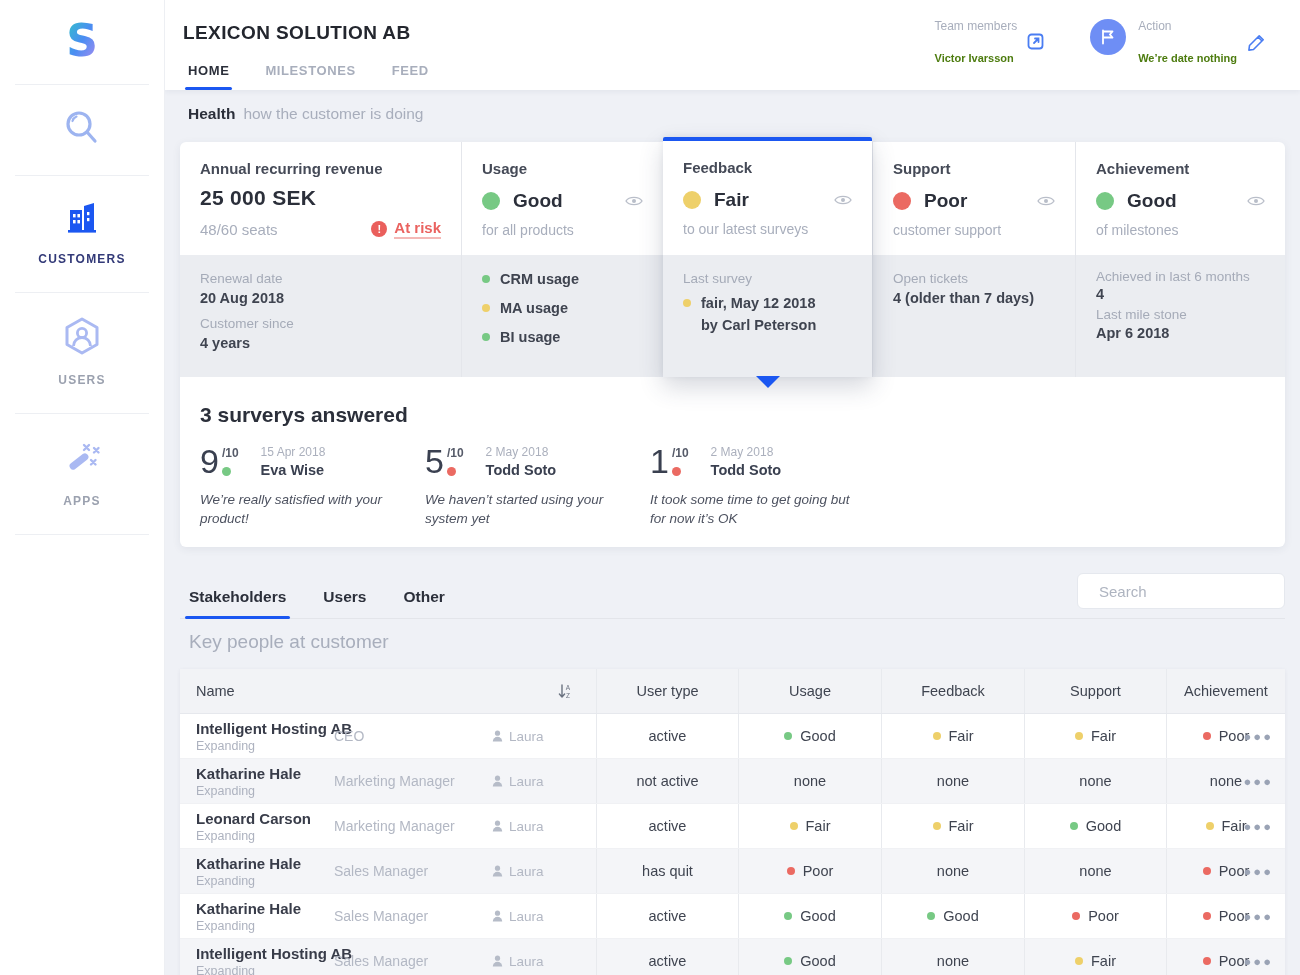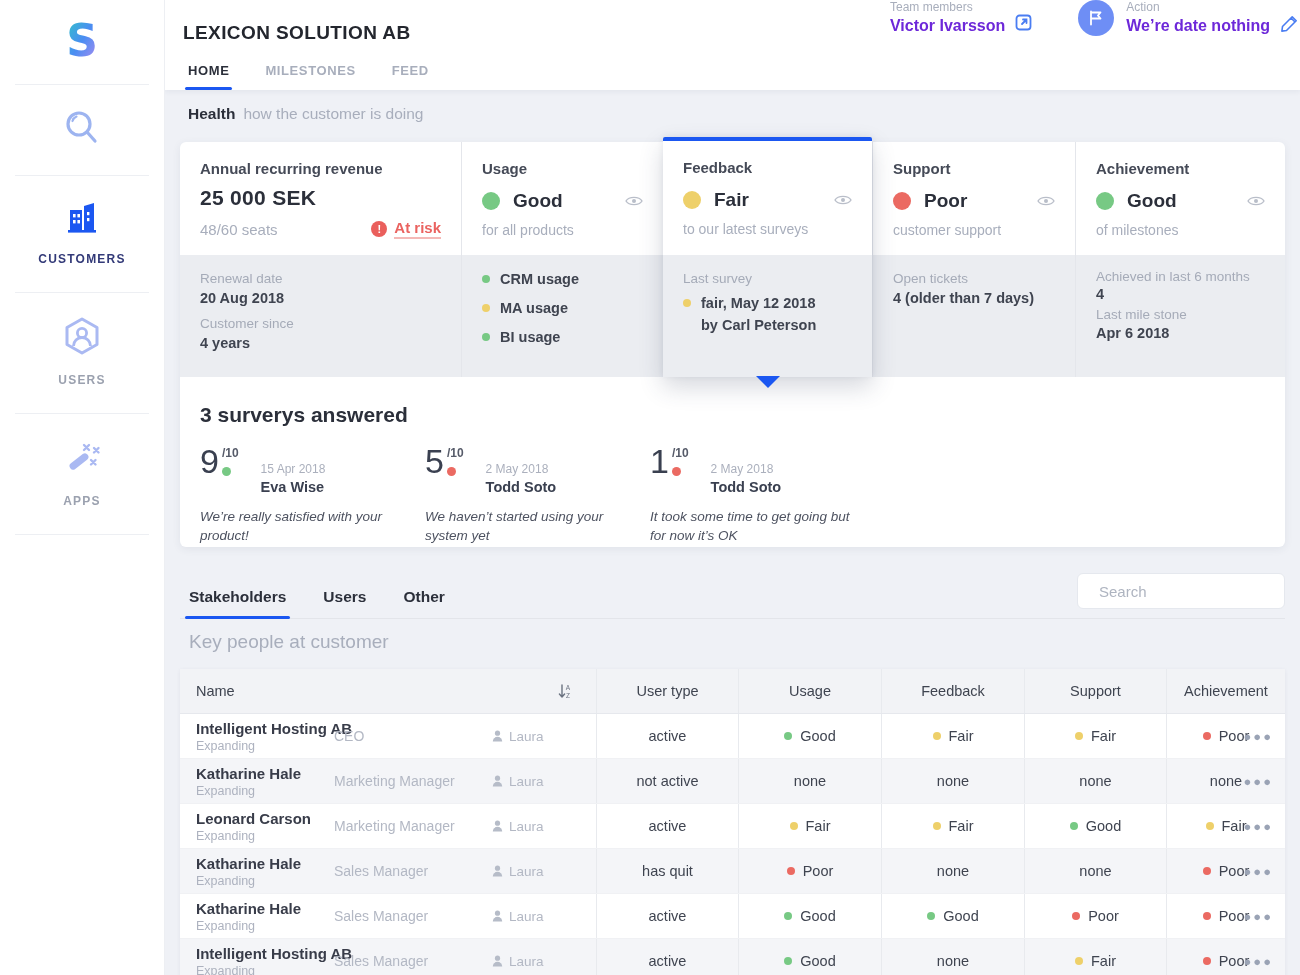--- a/index.html
+++ b/index.html
@@ -20,25 +20,25 @@
   .header { position:absolute; left:165px; top:0; width:1135px; height:90px; background:#fff;
             box-shadow:0 2px 5px rgba(40,50,80,.06); z-index:4; }
   .page-title { position:absolute; left:18px; top:22px; font-size:19px; font-weight:700;
                 letter-spacing:.4px; color:#23262e; }
   .top-tabs { position:absolute; left:23px; bottom:0; display:flex; gap:36px; }
   .top-tab { font-size:13px; font-weight:700; letter-spacing:.6px; color:#a8aebc;
              padding-bottom:12px; cursor:pointer; position:relative; }
   .top-tab.active { color:#2b2f3a; }
   .top-tab.active::after { content:""; position:absolute; left:-3px; right:-3px; bottom:0;
              height:3px; background:#1b57f1; border-radius:2px; }
-  .hdr-right { position:absolute; right:1px; top:0; height:64px; display:flex; align-items:flex-start; }
+  .hdr-right { position:absolute; right:34px; top:0; height:64px; display:flex; align-items:flex-end; }
   .hdr-group { display:flex; align-items:flex-start; }
   .hdr-textcol { display:flex; flex-direction:column; gap:3px; }
   .hdr-label { font-size:12px; color:#a8aebc; }
-  .hdr-value { font-size:16px; font-weight:700; color:#6d28d9; }
+  .hdr-value { font-size:11px; font-weight:700; color:#4d7c0f;margin-top:16px; }
   .mini-icon { margin:14px 0 0 10px; cursor:pointer; }
   .flag-avatar { width:36px; height:36px; border-radius:50%; background:#6e8ef5; display:flex;
                  align-items:center; justify-content:center; margin-right:12px; }
   .take-action-btn { margin-left:44px; width:137px; height:42px; border:1px solid #1b57f1; border-radius:6px;
                  background:#fff; color:#1b57f1; font-size:14.5px; font-weight:700;
                  display:flex; align-items:center; justify-content:center; gap:10px; cursor:pointer; }
 
   
   .content { position:absolute; left:165px; top:90px; width:1135px; height:885px; }
   .health-heading { padding:15px 0 0 23px; height:52px; display:flex; gap:8px; align-items:baseline; }
@@ -83,21 +83,21 @@
 
   .surveys { height:170px; padding:26px 20px 0; }
   .surveys-title { font-size:21px; font-weight:700; color:#2b2f3a; }
   .survey-cols { display:flex; margin-top:18px; }
   .survey { width:225px; }
   .survey-top { display:flex; align-items:flex-start; }
   .survey-score { font-size:34px; font-weight:500; line-height:.95; color:#3a4050; }
   .survey-minicol { display:flex; flex-direction:column; align-items:flex-start; margin-left:3px; margin-top:1px; gap:7px; }
   .survey-max { font-size:12px; font-weight:700; color:#565b69; }
   .dot9 { width:9px; height:9px; border-radius:50%; }
-  .survey-meta { margin-left:22px; margin-top:17px; display:flex; flex-direction:column; gap:3px; }
+  .survey-meta { margin-left:22px; margin-top:0; display:flex; flex-direction:column; gap:3px; }
   .survey-date { font-size:12px; color:#abb0bd; }
   .survey-name { font-size:14.5px; font-weight:700; color:#3a4050; }
   .survey-quote { margin-top:13px; width:212px; font-size:13.5px; font-style:italic; color:#4d5260; line-height:1.4; }
 
   
   .people { margin:26px 15px 0; width:1105px; position:relative; }
   .people-header { position:relative; height:46px; border-bottom:1px solid #e3e5ea; }
   .people-tabs { position:absolute; left:9px; bottom:0; display:flex; gap:37px; }
   .people-tab { font-size:15.5px; font-weight:700; color:#2b2f3a; padding-bottom:12px; position:relative; cursor:pointer; }
   .people-tab.active::after { content:""; position:absolute; left:-4px; right:-4px; bottom:-1px; height:3px;

